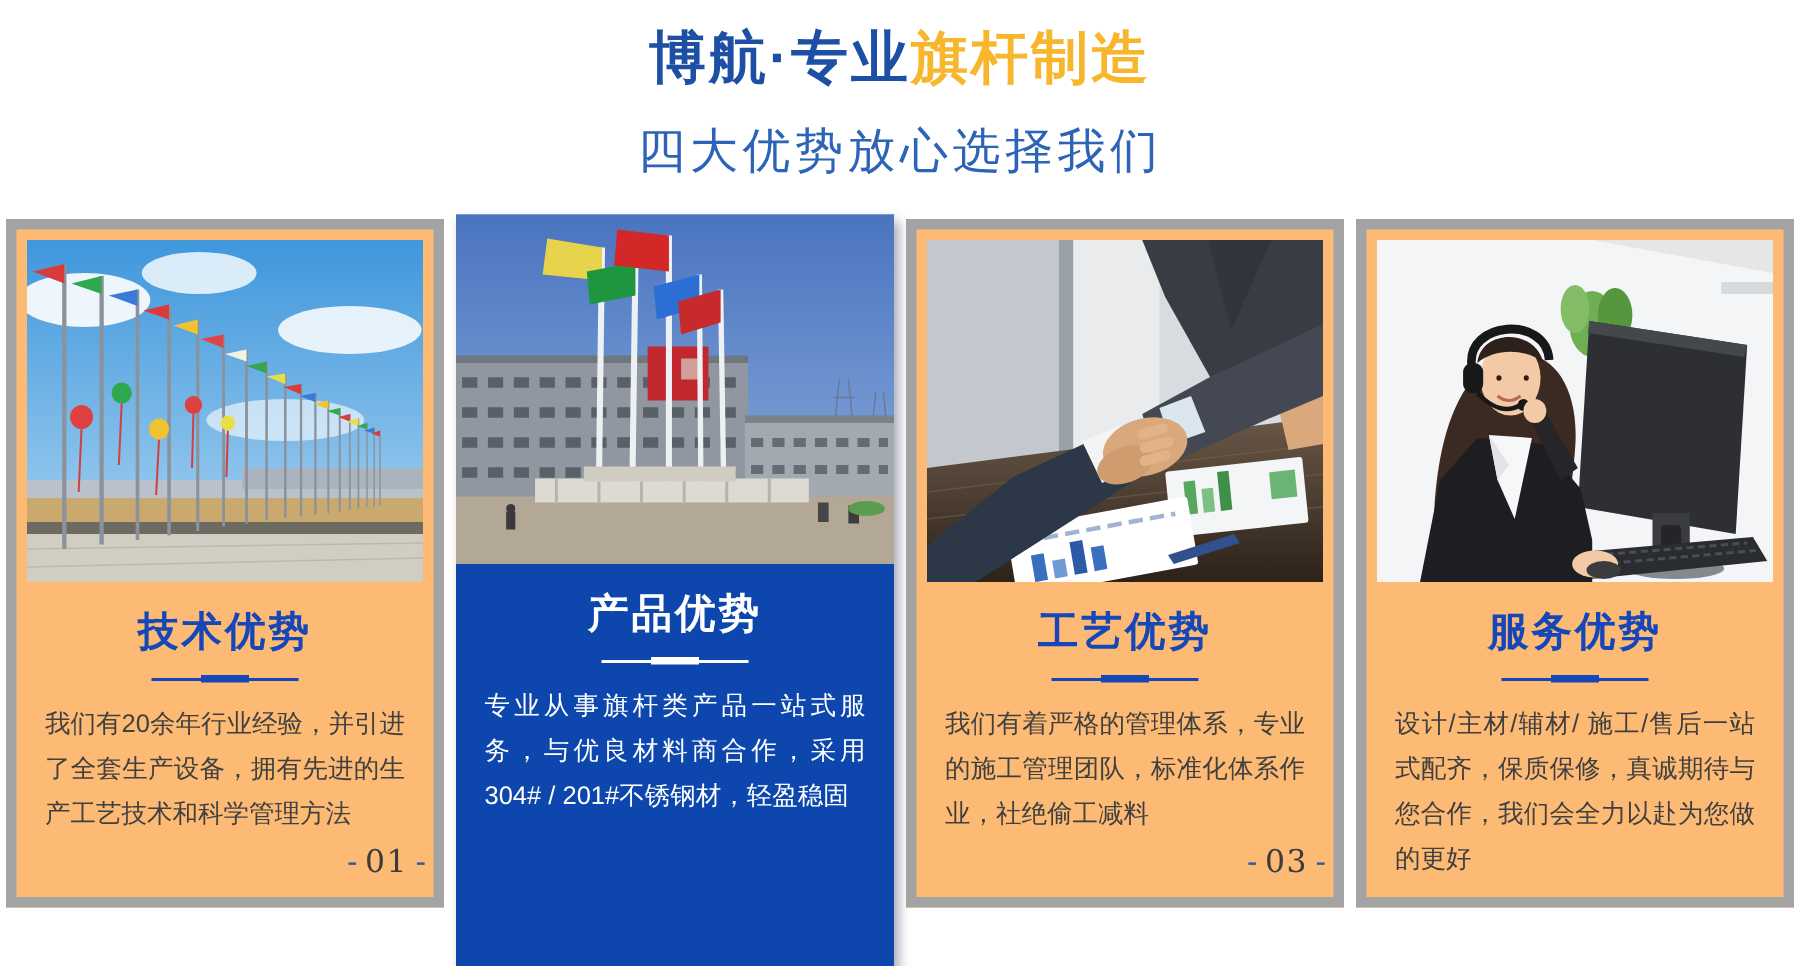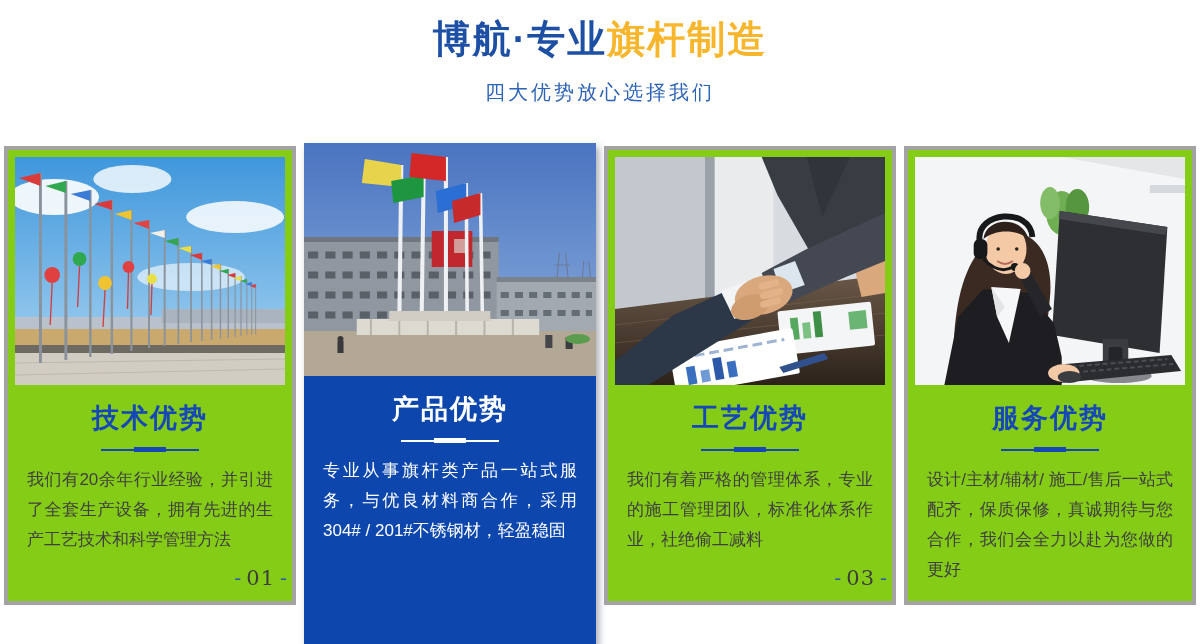--- a/index.html
+++ b/index.html
@@ -4,25 +4,25 @@
 <style>
   * { margin:0; padding:0; box-sizing:border-box; }
   body { background:#ffffff; font-family:"Liberation Sans","DejaVu Sans",sans-serif; }
   .page { position:relative; width:1200px; height:644px; background:#ffffff; overflow:hidden; margin:0 auto; }
 
   
   .hero { text-align:center; padding-top:19px; }
   .hero h1 { font-size:38px; font-weight:bold; letter-spacing:2px; line-height:1.1; }
   .hero h1 .t-primary { color:#1d50a5; }
   .hero h1 .t-accent  { color:#f8b62d; }
-  .hero .subtitle { margin-top:18px; font-size:20px; letter-spacing:3px; color:#2e64b8; font-weight:400; }
+  .hero .subtitle { margin-top:18px; font-size:32px; letter-spacing:3px; color:#2e64b8; font-weight:400; }
 
   
   .cards { position:absolute; left:4px; top:146px; width:1192px; display:flex; justify-content:space-between; align-items:flex-start; }
-  .card { position:relative; width:292px; height:459px; background:#84cc16; border:4px solid #a3a3a3; }
+  .card { position:relative; width:292px; height:459px; background:#fdba74; border:7px solid #a3a3a3; }
   .card.active { border:none; background:#0d47ae; margin-top:-3px; height:590px; box-shadow:3px 4px 7px rgba(60,70,90,.45); }
 
   .photo { height:228px; margin:7px 7px 0 7px; overflow:hidden; }
   .card.active .photo { height:233px; margin:0; }
   .photo svg { display:block; width:100%; height:100%; }
 
   .card h2 { margin-top:15px; text-align:center; font-size:27px; font-weight:bold; letter-spacing:2px; color:#1547b8; }
   .card.active h2 { color:#ffffff; }
 
   .rule { position:relative; width:98px; height:5px; margin:11px auto 0 auto; }

